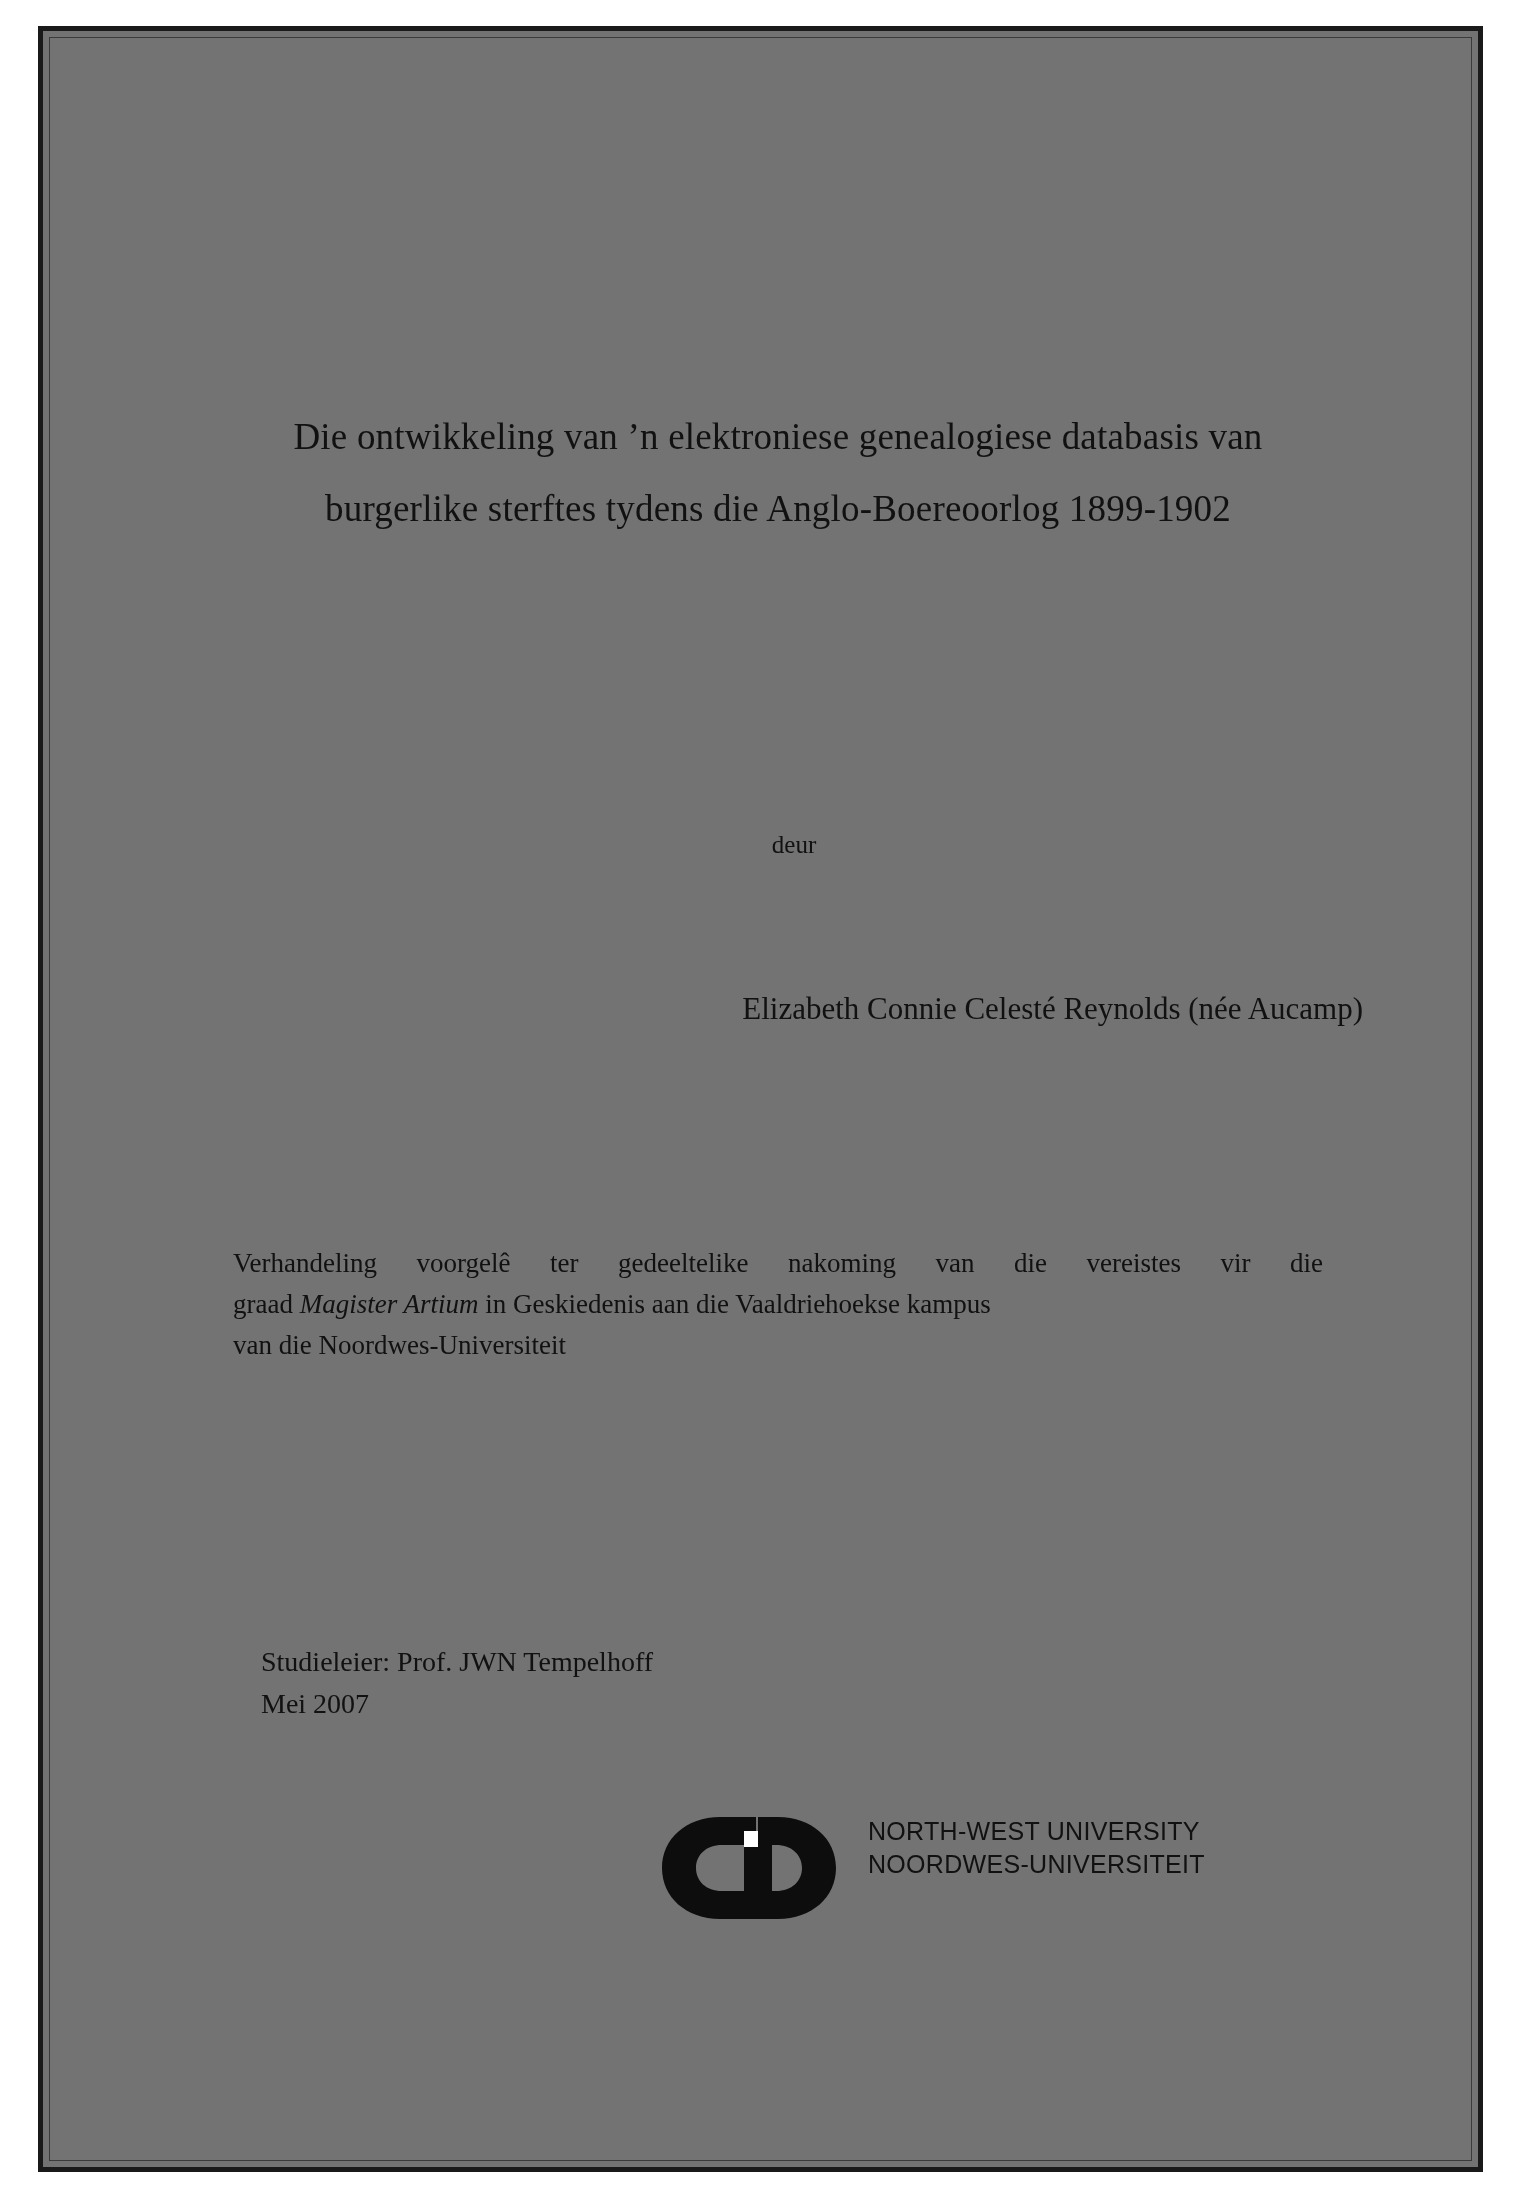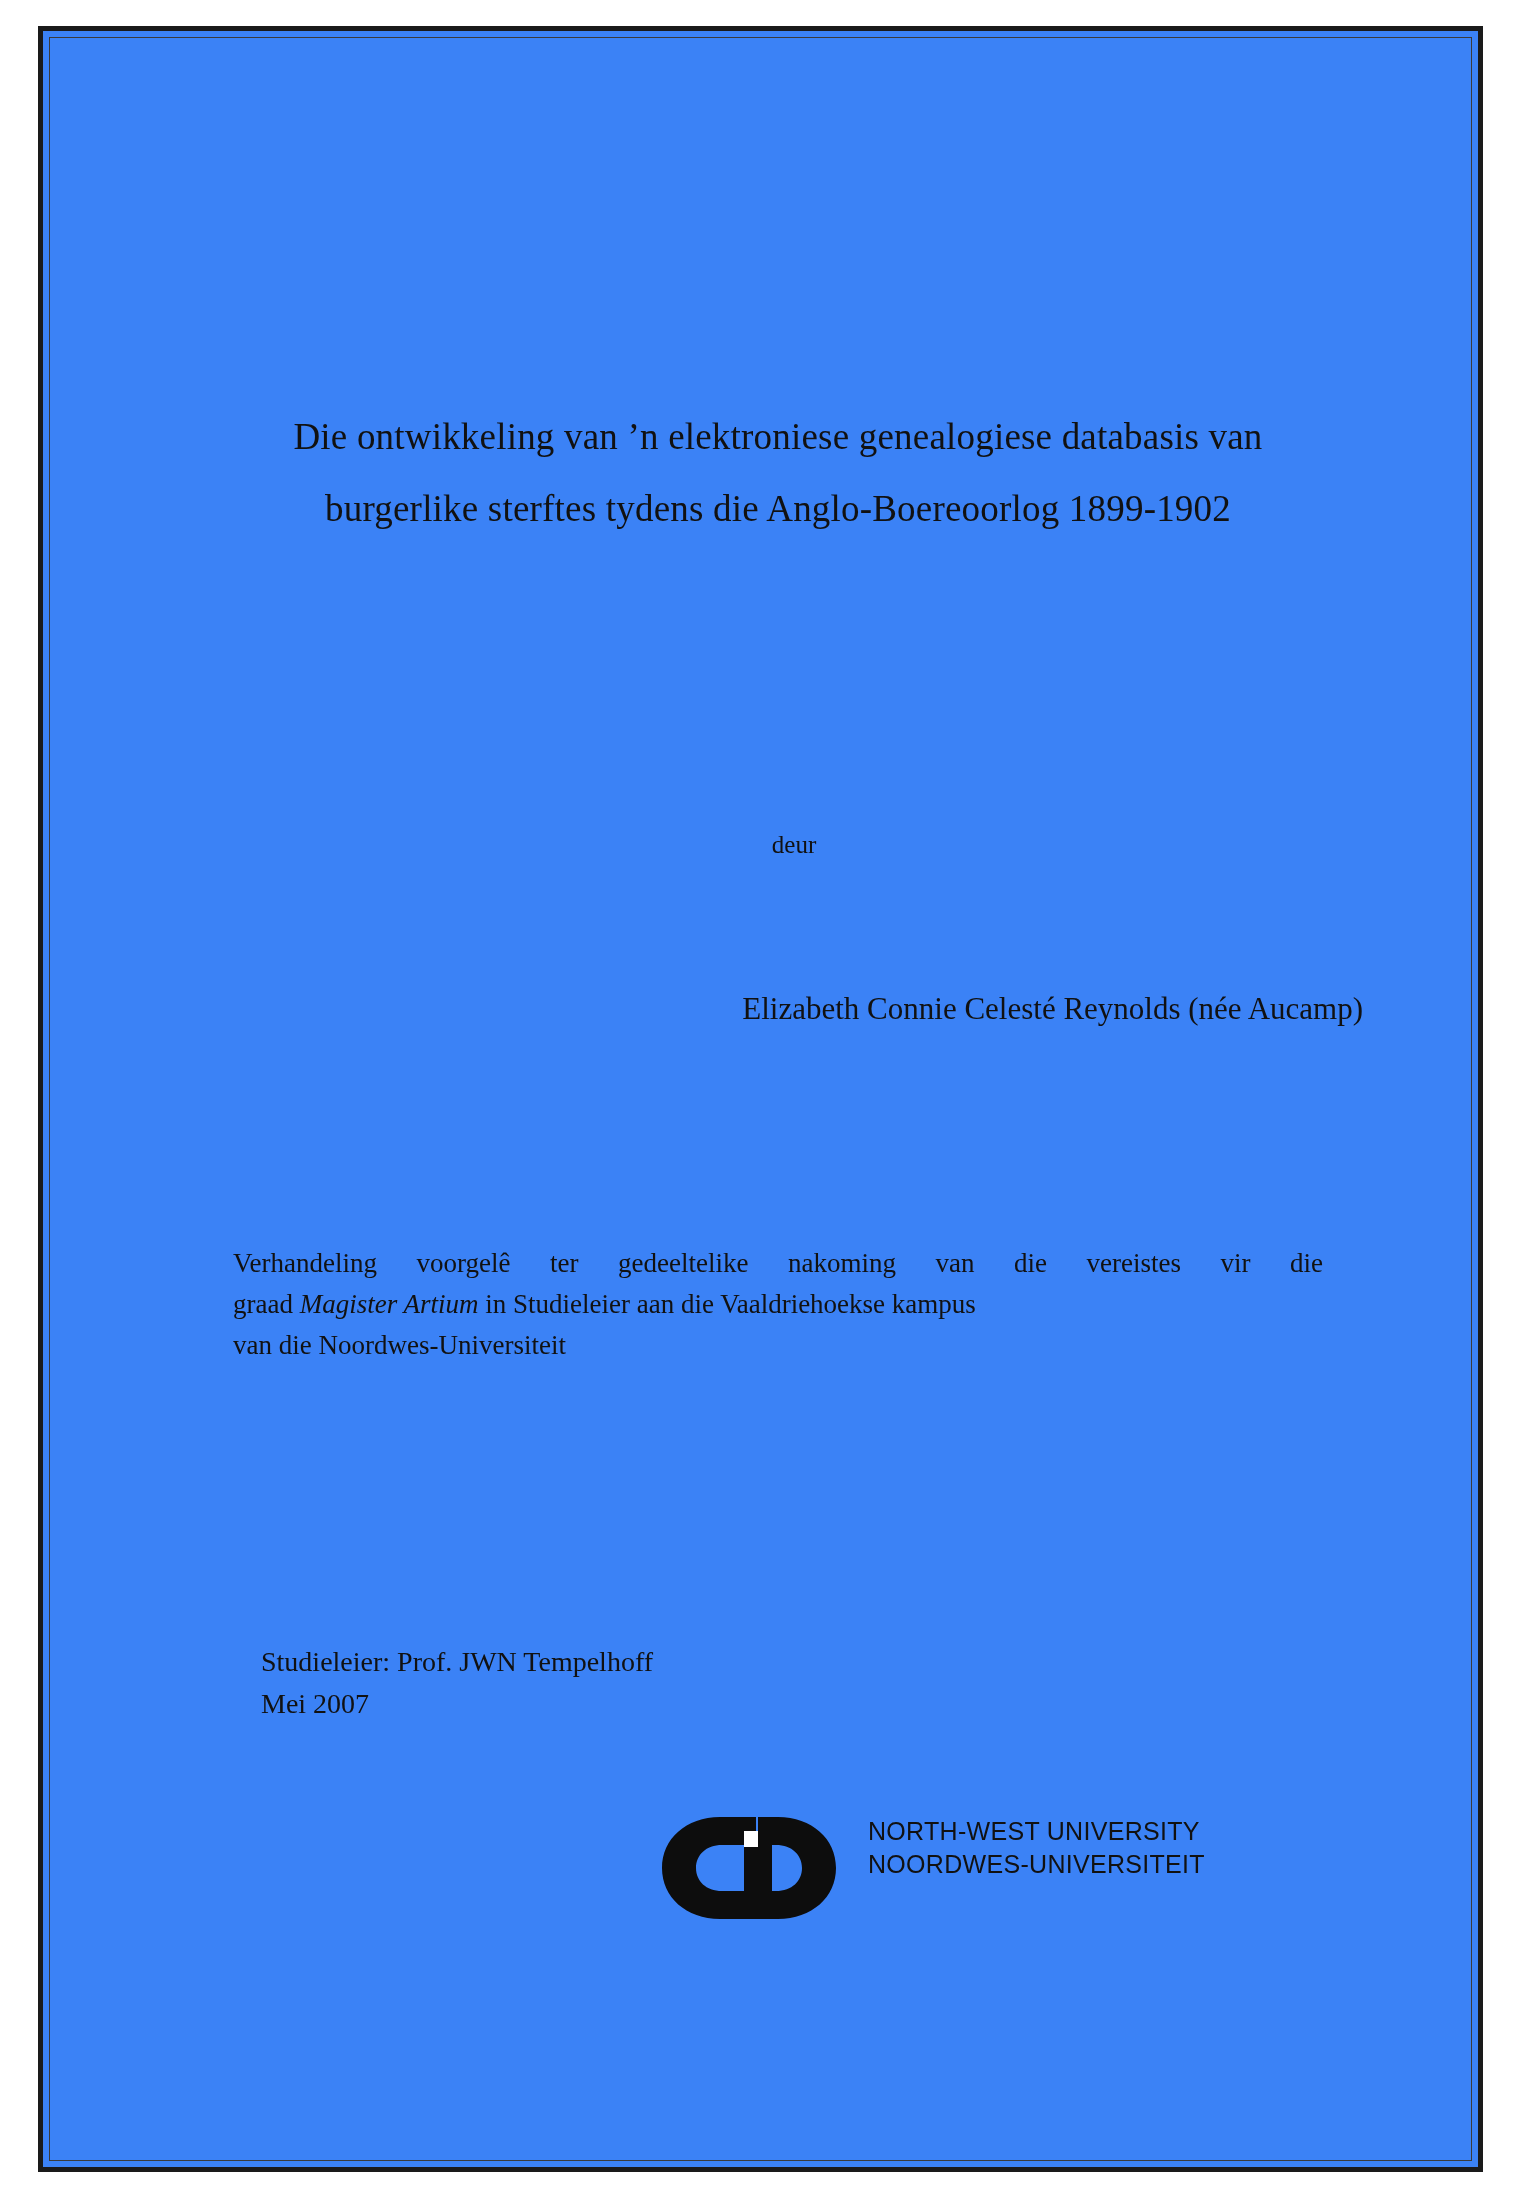--- a/index.html
+++ b/index.html
@@ -27,21 +27,21 @@
   }
 
   
   .page-frame {
     position: absolute;
     left: 38px;
     top: 26px;
     width: 1445px;
     height: 2146px;
     border: 5px solid #1a1a1a;
-    background: #3b82f6;
+    background: #737373;
     box-sizing: border-box;
   }
   .page-frame::after {
     content: "";
     position: absolute;
     left: 6px;
     top: 6px;
     right: 6px;
     bottom: 6px;
     border: 1px solid #3a3a3a;
@@ -158,21 +158,21 @@
         <div class="title-line">burgerlike sterftes tydens die Anglo-Boereoorlog 1899-1902</div>
       </div>
 
       <div class="byline-word">deur</div>
 
       <div class="author">Elizabeth Connie Celesté Reynolds (née Aucamp)</div>
 
       <div class="statement">
         <div class="just">Verhandeling voorgelê ter gedeeltelike nakoming van die vereistes vir die</div>
         <div class="normal">
-          <span>graad </span><i>Magister Artium</i><span> in Studieleier aan die Vaaldriehoekse kampus</span>
+          <span>graad </span><i>Magister Artium</i><span> in Geskiedenis aan die Vaaldriehoekse kampus</span>
         </div>
         <div class="normal">van die Noordwes-Universiteit</div>
       </div>
 
       <div class="supervisor-block">
         <div>Studieleier: Prof. JWN Tempelhoff</div>
         <div>Mei 2007</div>
       </div>
 
       <div class="logo-wrap">

